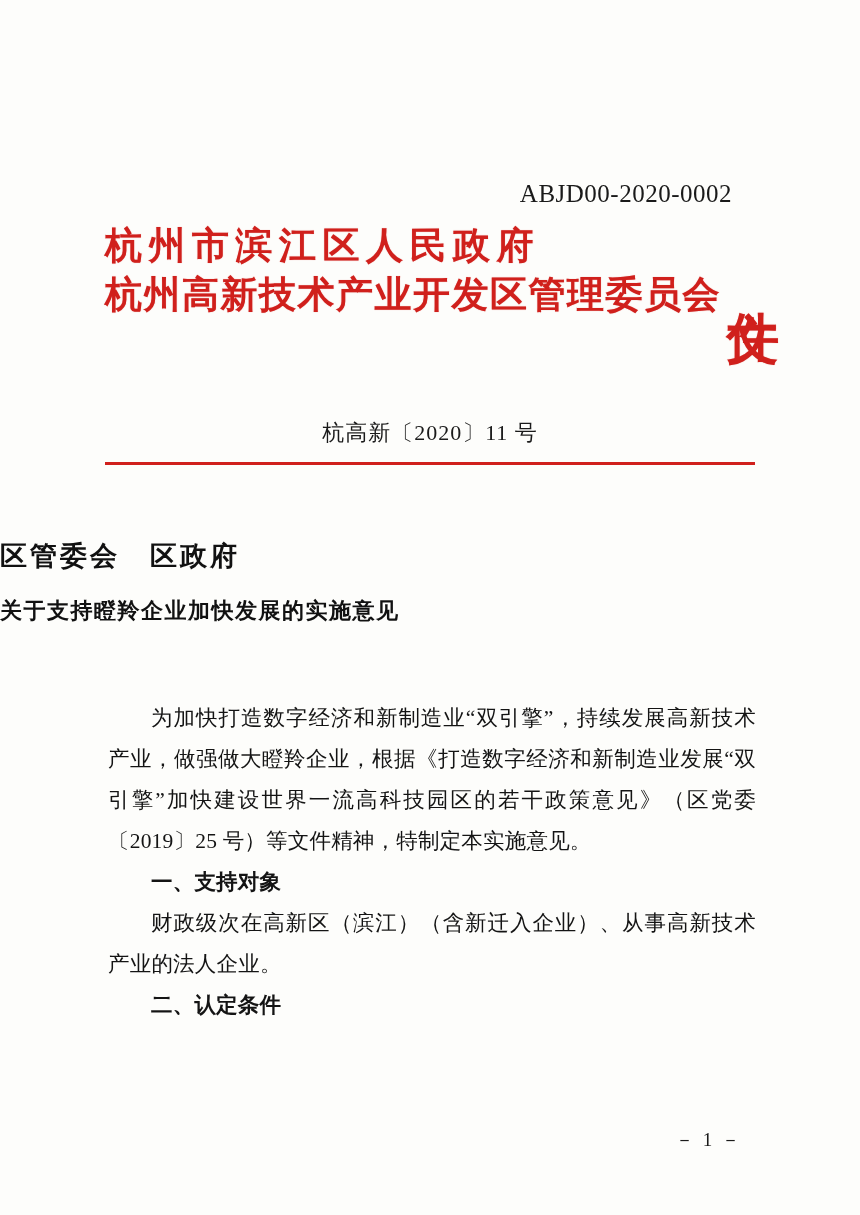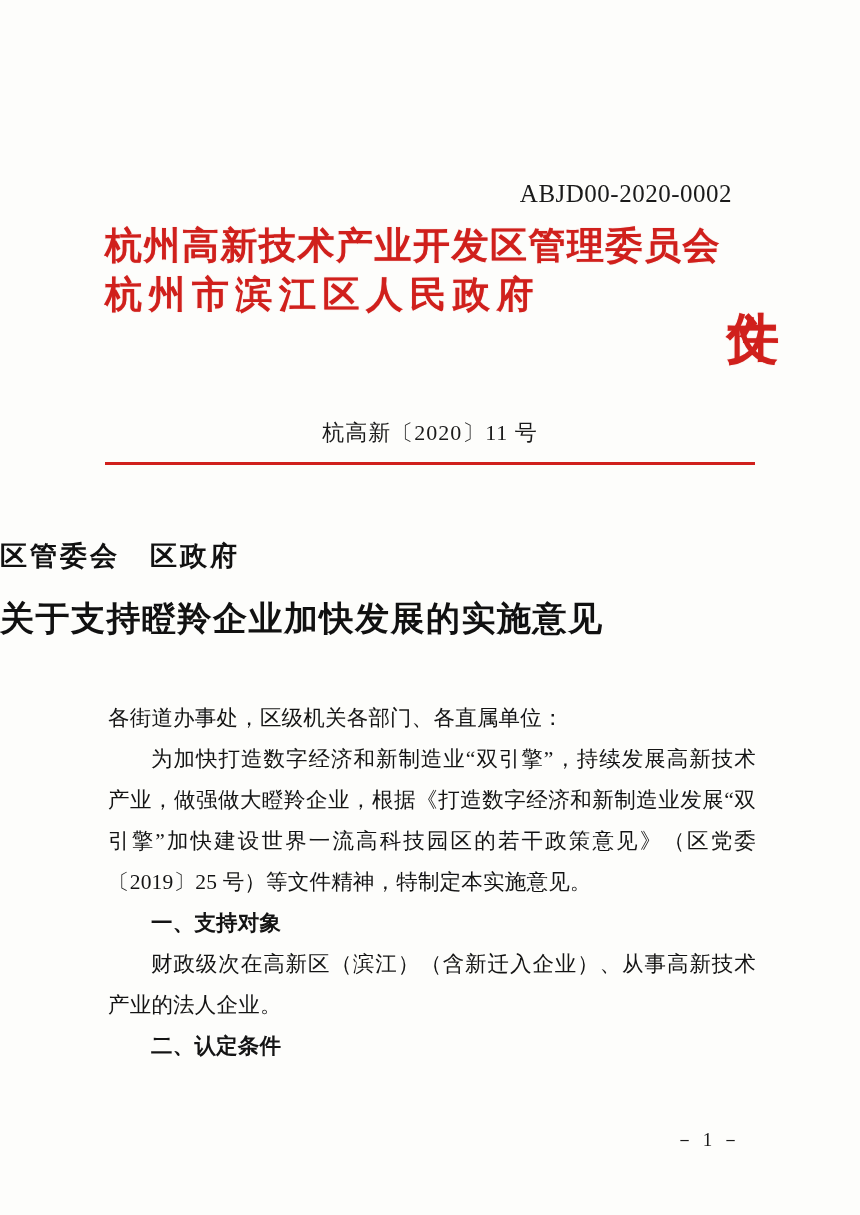--- a/index.html
+++ b/index.html
@@ -90,21 +90,21 @@
     width: 860px;
   }
   .title-line1 {
     font-size: 27px;
     font-weight: bold;
     color: #111;
     letter-spacing: 3px;
     margin-bottom: 22px;
   }
   .title-line2 {
-    font-size: 34px;
+    font-size: 22px;
     font-weight: bold;
     color: #111;
     letter-spacing: 1.5px;
   }
   .body-text {
     position: absolute;
     top: 698px;
     left: 108px;
     width: 648px;
     font-size: 21.5px;
@@ -134,37 +134,36 @@
 </style>
 </head>
 <body>
 
 <div class="page">
 
   <div class="doc-number">ABJD00-2020-0002</div>
 
   <div class="masthead">
     <div class="masthead-lines">
+      <div class="masthead-line second">杭州市滨江区人民政府</div>
       <div class="masthead-line first">杭州高新技术产业开发区管理委员会</div>
-      <div class="masthead-line second">杭州市滨江区人民政府</div>
     </div>
     <div class="masthead-suffix">文件</div>
   </div>
 
   <div class="doc-serial">杭高新〔2020〕11 号</div>
 
   <div class="red-rule"></div>
 
   <div class="title-block">
     <div class="title-line1">区管委会　区政府</div>
     <div class="title-line2">关于支持瞪羚企业加快发展的实施意见</div>
   </div>
 
   <div class="body-text">
-    <p>各街道办事处，区级机关各部门、各直属单位：</p>
     <p class="indent">为加快打造数字经济和新制造业“双引擎”，持续发展高新技术产业，做强做大瞪羚企业，根据《打造数字经济和新制造业发展“双引擎”加快建设世界一流高科技园区的若干政策意见》（区党委〔2019〕25 号）等文件精神，特制定本实施意见。</p>
     <p class="heading">一、支持对象</p>
     <p class="indent">财政级次在高新区（滨江）（含新迁入企业）、从事高新技术产业的法人企业。</p>
     <p class="heading">二、认定条件</p>
   </div>
 
   <div class="page-num">－ 1 －</div>
 
 </div>
 

